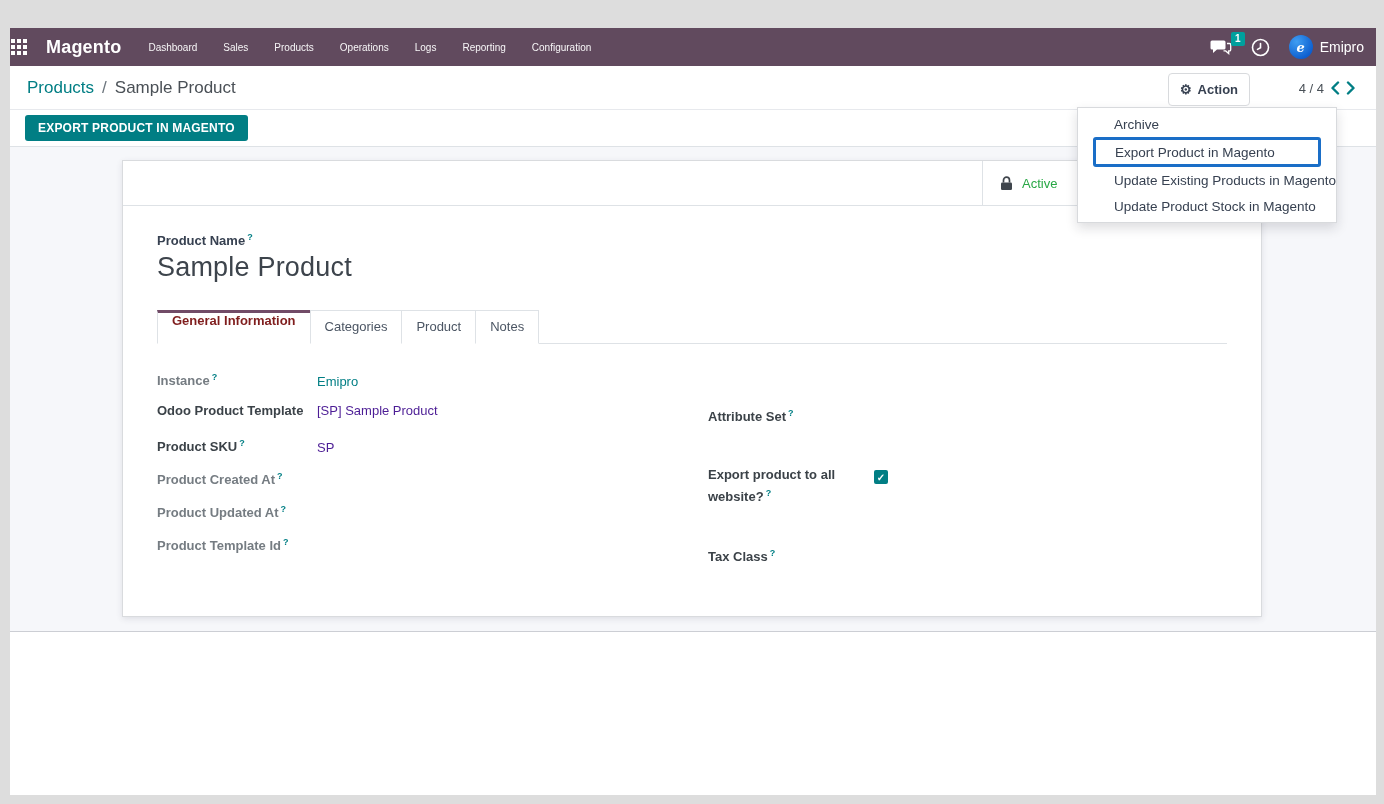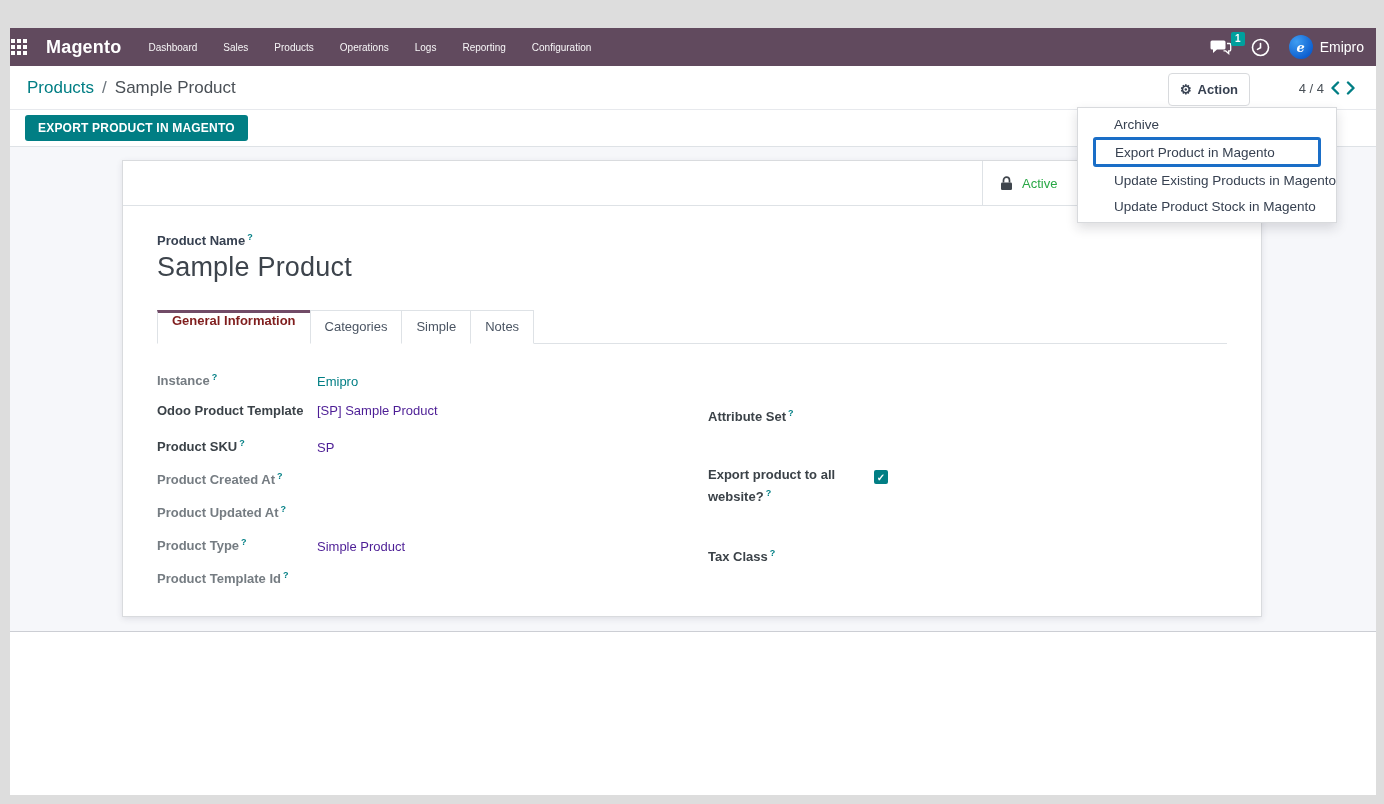--- a/index.html
+++ b/index.html
@@ -246,21 +246,21 @@
           <span class="status-label">Active</span>
         </div>
       </div>
       <div class="sheet-body">
         <div class="name-label"><span>Product Name</span><span class="sup-help">?</span></div>
         <h1 class="product-title">Sample Product</h1>
 
         <div class="tabs">
             <div class="tab active">General Information</div>
             <div class="tab">Categories</div>
-            <div class="tab">Simple</div>
+            <div class="tab">Product</div>
             <div class="tab">Notes</div>
           </div>
 
         <div class="fields">
           <div class="fcol left">
               <div class="field-row">
                 <div class="field-label muted">Instance<span class="sup-help">?</span></div>
                 <div class="field-value link">Emipro</div>
               </div>
               <div class="field-row">
@@ -271,24 +271,20 @@
                 <div class="field-label">Product SKU<span class="sup-help">?</span></div>
                 <div class="field-value">SP</div>
               </div>
               <div class="field-row">
                 <div class="field-label muted">Product Created At<span class="sup-help">?</span></div>
                 <div class="field-value"></div>
               </div>
               <div class="field-row">
                 <div class="field-label muted">Product Updated At<span class="sup-help">?</span></div>
                 <div class="field-value"></div>
-              </div>
-              <div class="field-row">
-                <div class="field-label muted">Product Type<span class="sup-help">?</span></div>
-                <div class="field-value">Simple Product</div>
               </div>
               <div class="field-row">
                 <div class="field-label muted">Product Template Id<span class="sup-help">?</span></div>
                 <div class="field-value"></div>
               </div>
             </div>
           <div class="fcol right">
               <div class="field-row">
                 <div class="field-label">Attribute Set<span class="sup-help">?</span></div>
                 <div class="field-value"></div>

